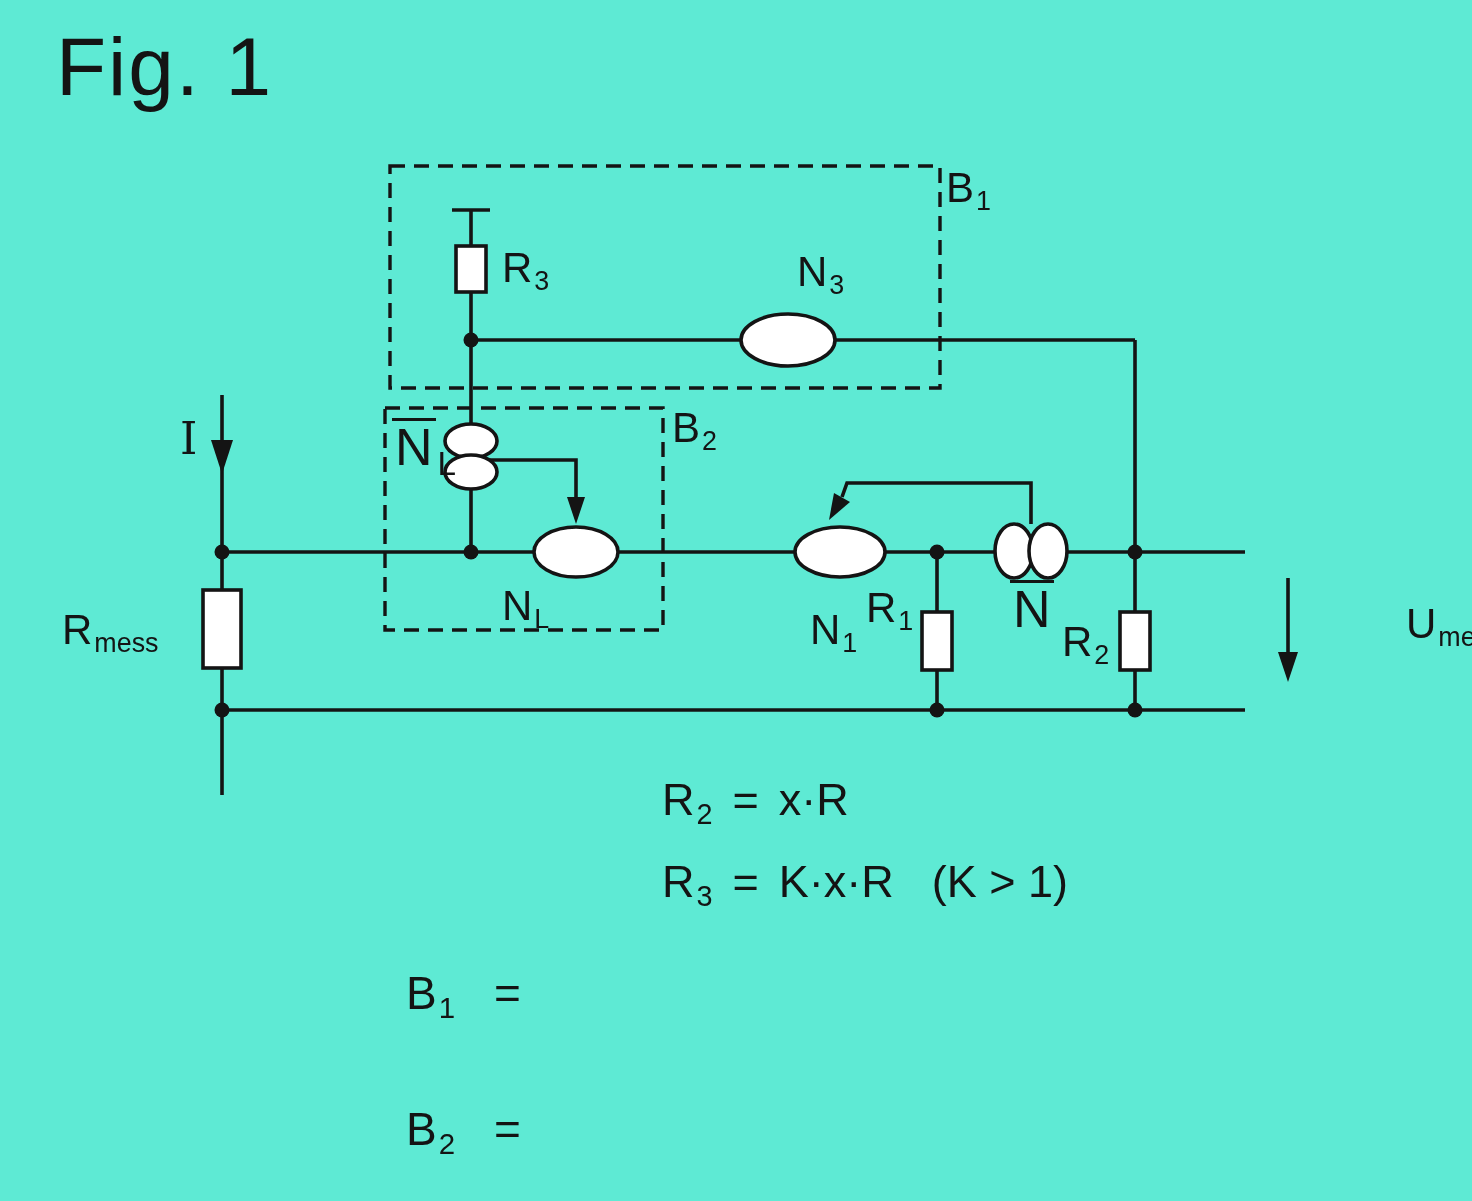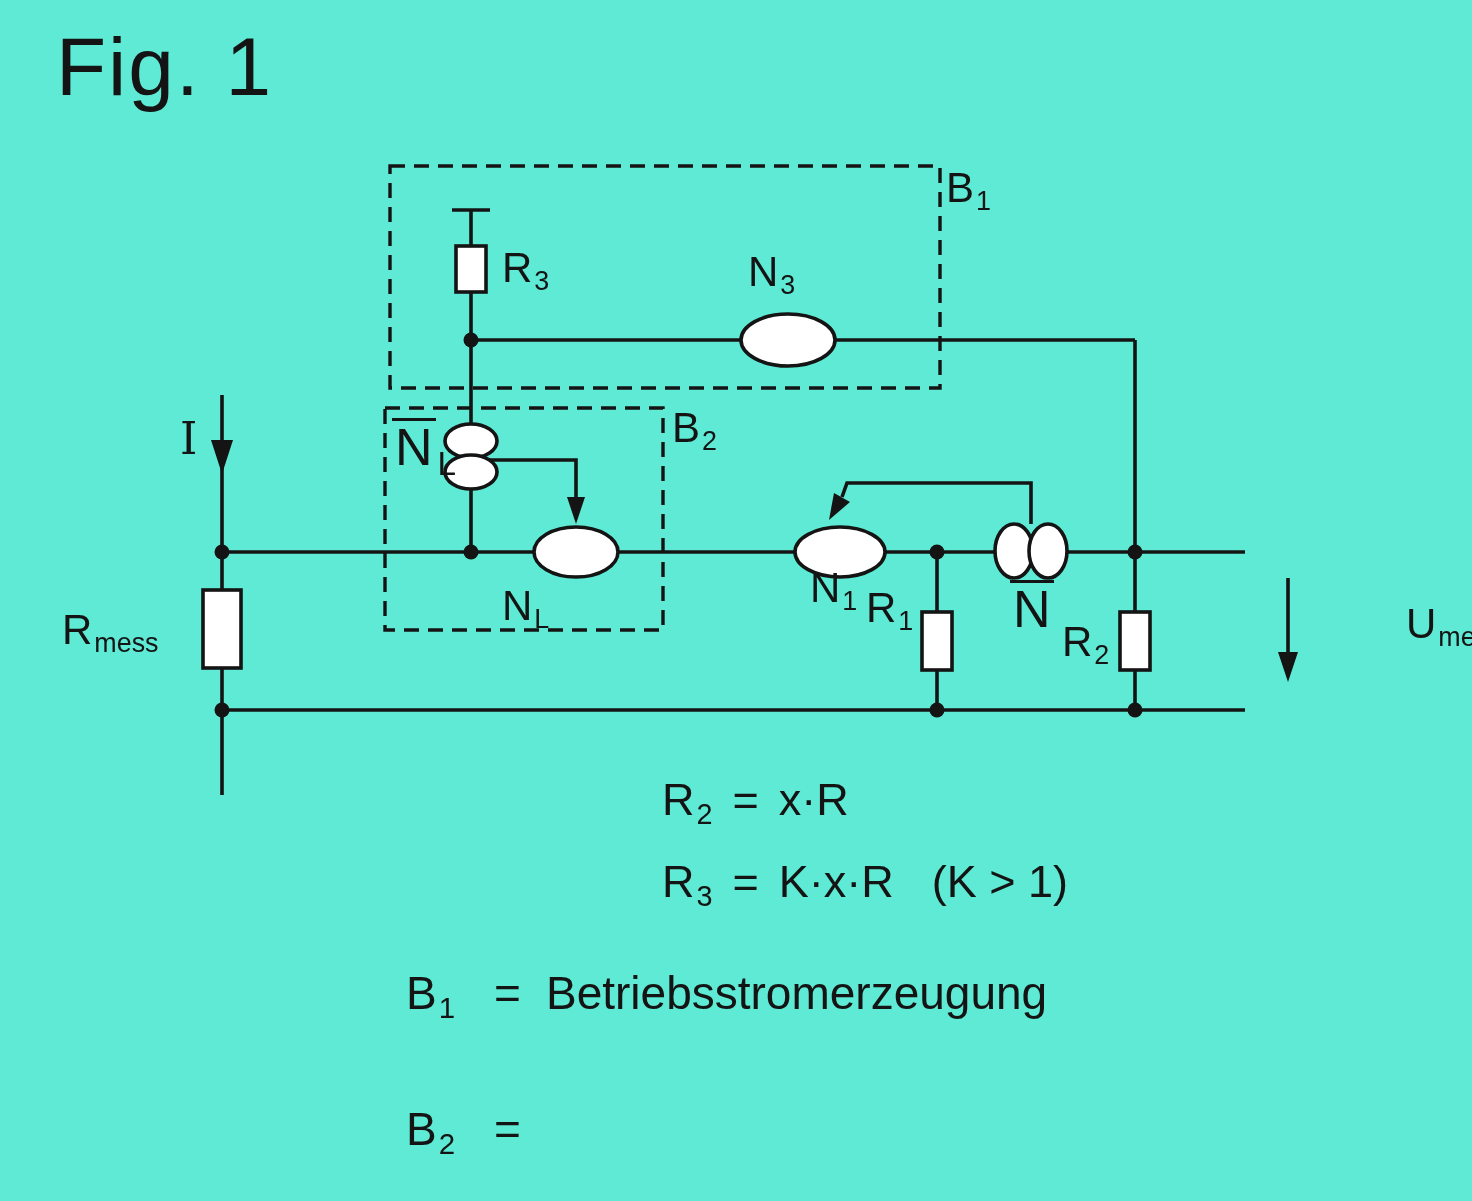--- a/index.html
+++ b/index.html
@@ -83,24 +83,24 @@
   </svg>
 
   <div class="lbl fig-title" style="left:56px; top:24px;">Fig. 1</div>
 
   <div class="lbl clabel" style="left:946px; top:166px;"><span>B</span><span class="sub">1</span></div>
   <div class="lbl clabel" style="left:672px; top:406px;"><span>B</span><span class="sub">2</span></div>
 
   <div class="lbl serif" style="left:180px; top:416px;"><span>I</span></div>
   <div class="lbl clabel" style="left:62px; top:608px;"><span>R</span><span class="sub">mess</span></div>
   <div class="lbl clabel" style="left:502px; top:246px;"><span>R</span><span class="sub">3</span></div>
-  <div class="lbl clabel" style="left:748px; top:250px;"><span>N</span><span class="sub">3</span></div>
+  <div class="lbl clabel" style="left:797px; top:250px;"><span>N</span><span class="sub">3</span></div>
   <div class="lbl clabel-sm" style="left:392px; top:418px;"><span class="ov">N</span><span class="sub">L</span></div>
   <div class="lbl clabel" style="left:502px; top:584px;"><span>N</span><span class="sub">L</span></div>
-  <div class="lbl clabel" style="left:810px; top:566px;text-align:center;"><span>N</span><span class="sub">1</span></div>
+  <div class="lbl clabel" style="left:810px; top:608px;text-align:center;"><span>N</span><span class="sub">1</span></div>
   <div class="lbl clabel-sm" style="left:1010px; top:580px;"><span class="ov">N</span></div>
   <div class="lbl clabel" style="left:866px; top:586px;"><span>R</span><span class="sub">1</span></div>
   <div class="lbl clabel" style="left:1062px; top:620px;"><span>R</span><span class="sub">2</span></div>
   <div class="lbl clabel" style="left:1372px; top:602px;margin-left:34px;"><span>U</span><span class="sub">mess</span></div>
 
   <div class="equation" style="left:662px; top:776px;">
     <span class="eterm"><span>R</span><span class="sub">2</span></span>
     <span class="eeq">=</span>
     <span class="erhs">x·R</span>
   </div>
@@ -108,21 +108,20 @@
     <span class="eterm"><span>R</span><span class="sub">3</span></span>
     <span class="eeq">=</span>
     <span class="erhs">K·x·R</span>
     <span class="enote">(K &gt; 1)</span>
   </div>
 
   <div class="legend-row" style="left:406px; top:966px;">
     <span class="term"><span>B</span><span class="sub">1</span></span>
     <span class="leq">=</span>
     <span class="ldef">
-      <span class="lline">Betriebsstromerzeugung</span>
     </span>
   </div>
   <div class="legend-row" style="left:406px; top:1102px;">
     <span class="term"><span>B</span><span class="sub">2</span></span>
     <span class="leq">=</span>
   </div>
 
 </div>
 
 </body></html>

